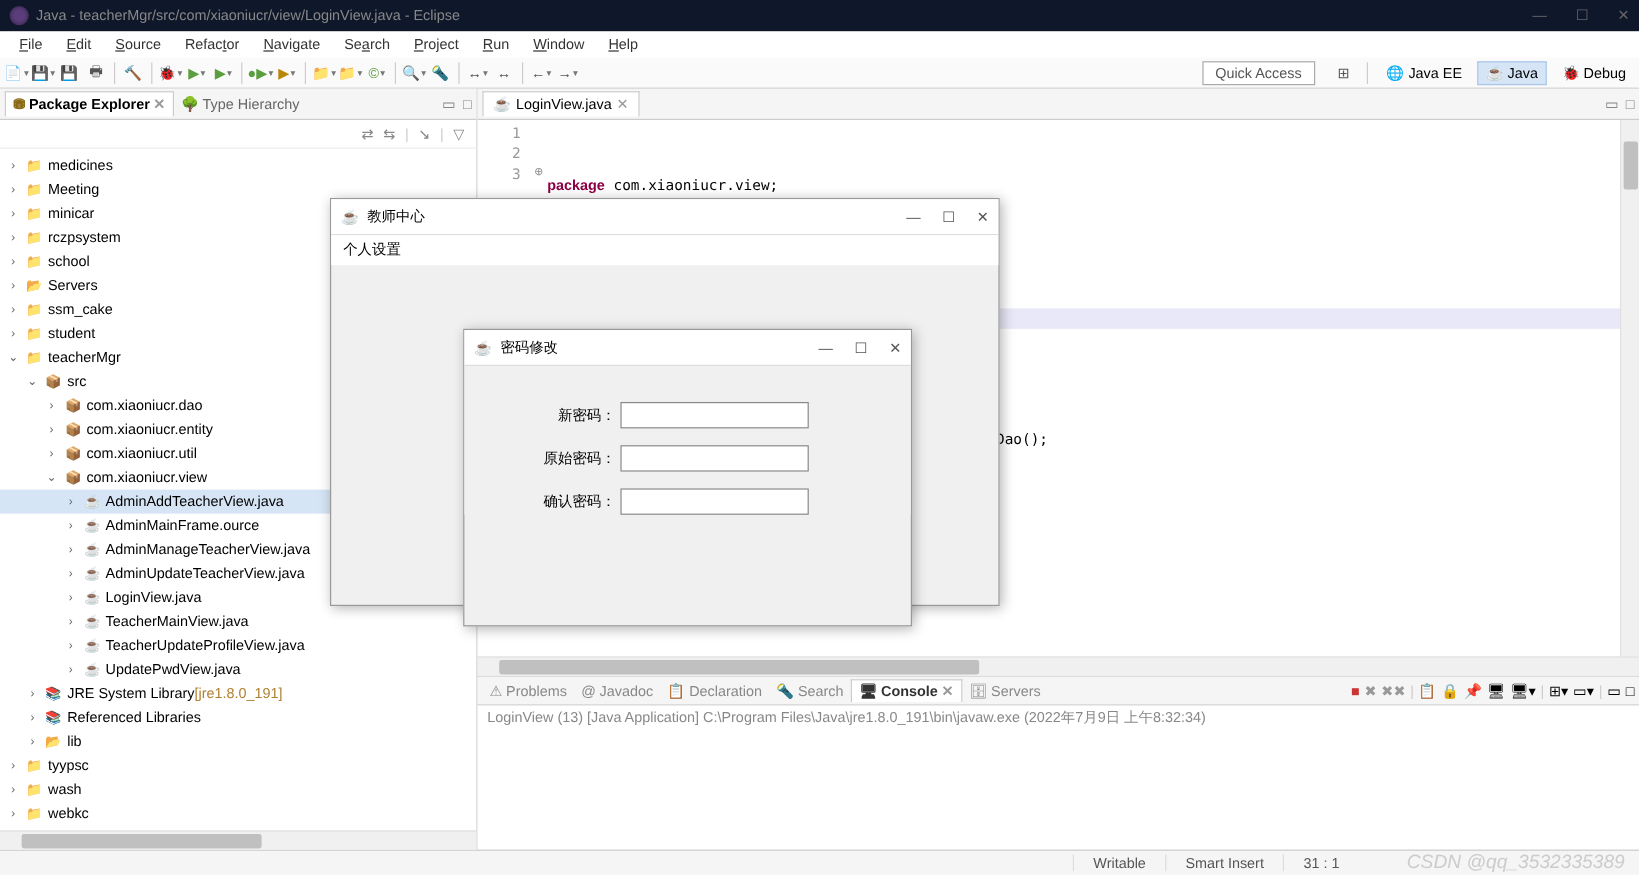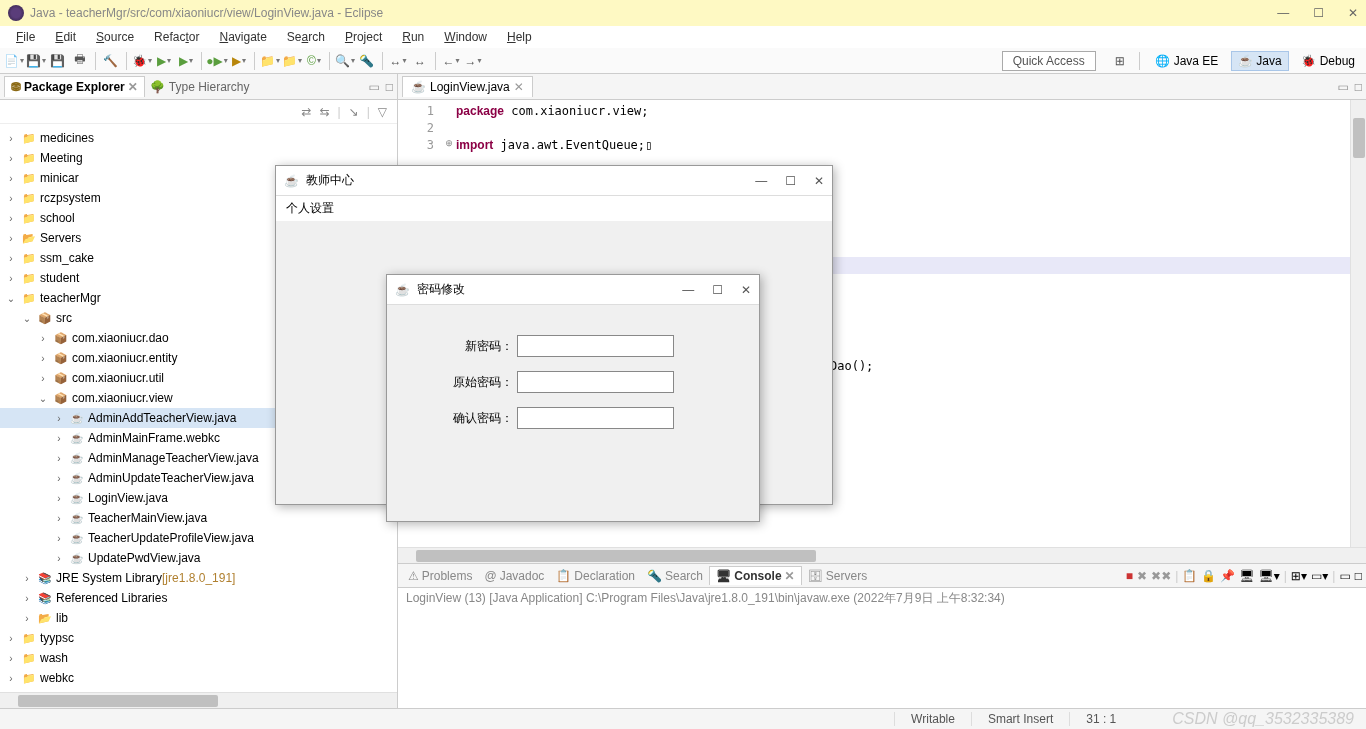--- a/index.html
+++ b/index.html
@@ -1,18 +1,18 @@
 <!DOCTYPE html>
 <html><head>
 <meta charset="utf-8">
 <style>
 * { box-sizing: border-box; margin: 0; padding: 0; font-family: "Microsoft YaHei", "Segoe UI", sans-serif; font-size: 12px; }
 body { background: #f0f0f0; width: 1366px; height: 729px; overflow: hidden; position: relative; }
 .window { width: 100%; height: 100%; background: #fff; display: flex; flex-direction: column; }
-.titlebar { height: 28px; display: flex; align-items: center; padding: 0 8px; background: #fef9c3; color: #888; }
+.titlebar { height: 28px; display: flex; align-items: center; padding: 0 8px; background: #0f172a; color: #888; }
 .titlebar .eclipse-icon { width: 16px; height: 16px; margin-right: 6px; background: radial-gradient(circle, #5a3d7a 40%, #2d1f3d 100%); border-radius: 50%; }
 .titlebar .winbtns { margin-left: auto; display: flex; gap: 24px; color: #666; }
 .titlebar .winbtns span { cursor: default; }
 .menubar { height: 24px; display: flex; align-items: center; padding: 0 8px; gap: 4px; }
 .menubar .menu-item { padding: 2px 8px; color: #333; }
 .menubar .menu-item u { text-decoration: underline; }
 .toolbar { height: 28px; display: flex; align-items: center; padding: 0 4px; gap: 2px; border-bottom: 1px solid #ccc; background: #fafafa; }
 .tb-btn { width: 20px; height: 20px; display: inline-flex; align-items: center; justify-content: center; color: #555; }
 .tb-sep { width: 1px; height: 18px; background: #ccc; margin: 0 3px; }
 .tb-drop::after { content: "▾"; font-size: 8px; margin-left: 1px; color: #777; }
@@ -47,21 +47,21 @@
 .editor-tabs { height: 26px; display: flex; align-items: center; border-bottom: 1px solid #ccc; padding: 0 4px; background: #f5f5f5; }
 .editor-tab { padding: 3px 8px; background: #fff; border: 1px solid #ccc; border-bottom: none; display: flex; align-items: center; gap: 4px; }
 .editor-tabs .right-icons { margin-left: auto; display: flex; gap: 6px; color: #888; }
 .code-area { flex: 1; position: relative; background: #fff; overflow: hidden; }
 .code-area .scrollbar-v { position: absolute; right: 0; top: 0; width: 16px; height: 100%; background: #f0f0f0; border-left: 1px solid #e0e0e0; }
 .code-area .scrollbar-v .thumb { position: absolute; top: 18px; left: 2px; width: 12px; height: 40px; background: #c0c0c0; border-radius: 2px; }
 .code-content { padding: 4px 0; font-family: Consolas, monospace; }
 .code-line { display: flex; height: 17px; }
 .gutter { width: 44px; text-align: right; padding-right: 8px; color: #999; font-family: Consolas, monospace; }
 .fold-col { width: 14px; color: #888; font-size: 9px; text-align: center; }
-.code-text { font-family: Consolas, monospace; white-space: pre; }
+.code-text { font-family: Consolas, monospace; white-space: pre; margin-top: 43px; }
 .kw { color: #8b0045; font-weight: bold; }
 .code-highlight { background: #e8e8f8; display: block; position: absolute; left: 0; right: 16px; height: 17px; }
 .bottom-panel { height: 145px; border-top: 1px solid #ccc; display: flex; flex-direction: column; }
 .bottom-tabs { height: 24px; display: flex; align-items: center; padding: 0 4px; background: #f5f5f5; border-bottom: 1px solid #ccc; }
 .bottom-tab { padding: 2px 6px; color: #888; display: flex; align-items: center; gap: 3px; }
 .bottom-tab.active { font-weight: bold; color: #333; background: #fff; border: 1px solid #ccc; border-bottom: none; }
 .bottom-tb-right { margin-left: auto; display: flex; gap: 4px; align-items: center; }
 .console-body { flex: 1; padding: 2px 8px; background: #fff; overflow: auto; }
 .console-body .hdr { color: #888; }
 .statusbar { height: 22px; border-top: 1px solid #ccc; display: flex; align-items: center; background: #f5f5f5; }
@@ -245,21 +245,21 @@
             <span>com.xiaoniucr.view</span>
           </div>
           <div class="tree-row indent-3 selected">
             <span class="tw">›</span>
             <span class="fi icon-java">☕</span>
             <span>AdminAddTeacherView.java</span>
           </div>
           <div class="tree-row indent-3">
             <span class="tw">›</span>
             <span class="fi icon-java">☕</span>
-            <span>AdminMainFrame.webkc</span>
+            <span>AdminMainFrame.ource</span>
           </div>
           <div class="tree-row indent-3">
             <span class="tw">›</span>
             <span class="fi icon-java">☕</span>
             <span>AdminManageTeacherView.java</span>
           </div>
           <div class="tree-row indent-3">
             <span class="tw">›</span>
             <span class="fi icon-java">☕</span>
             <span>AdminUpdateTeacherView.java</span>

